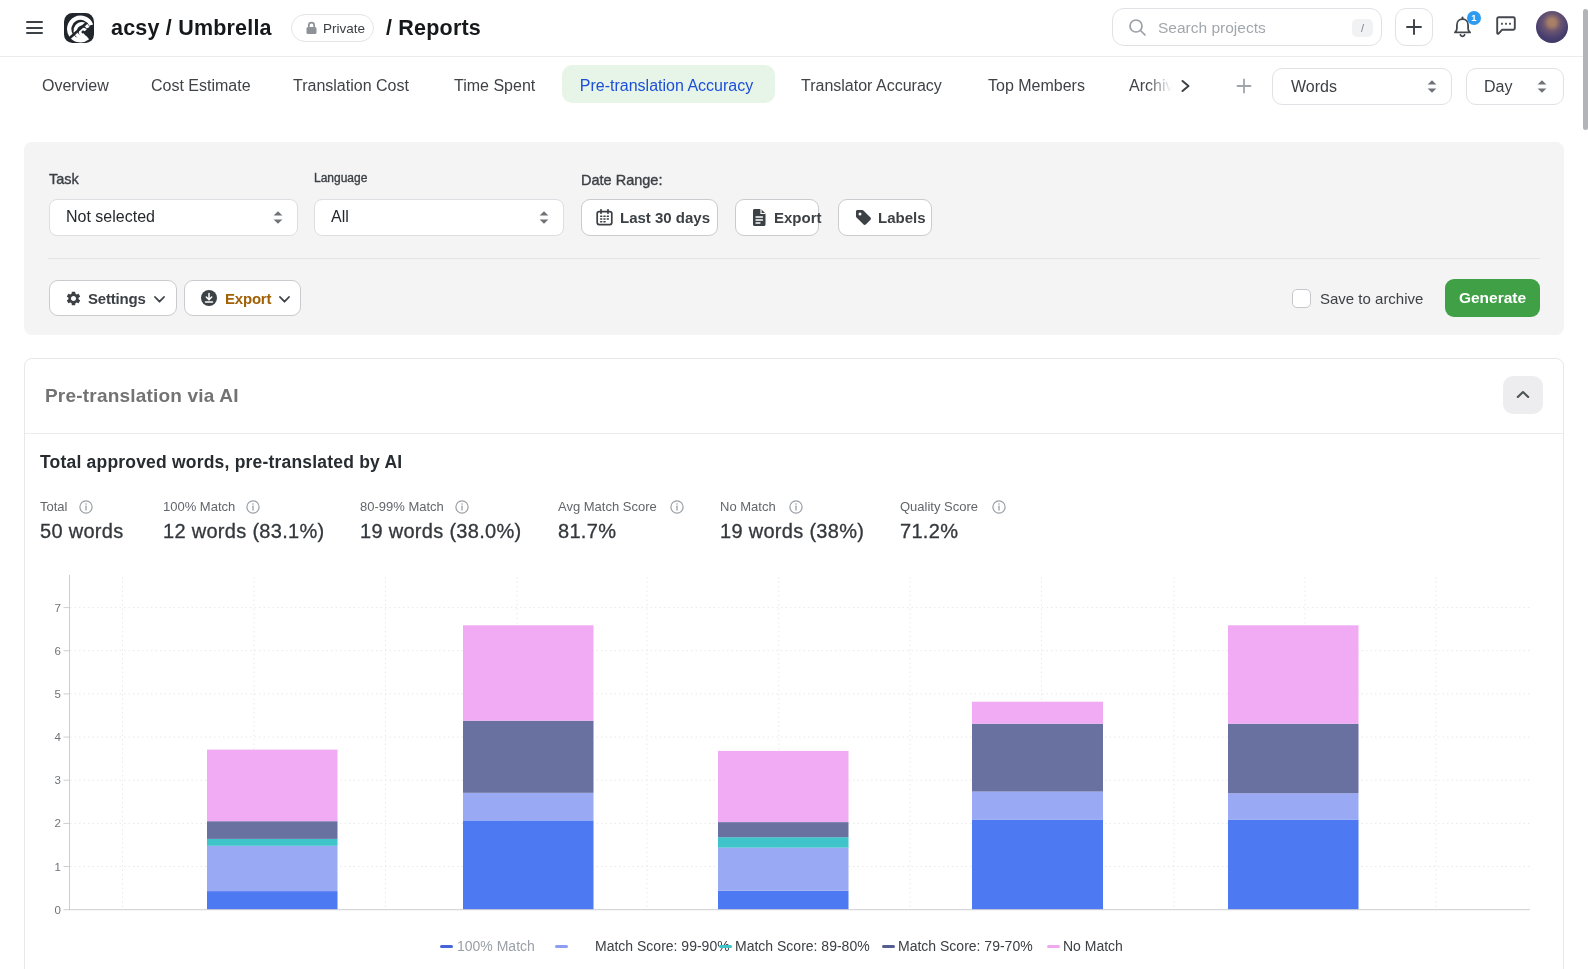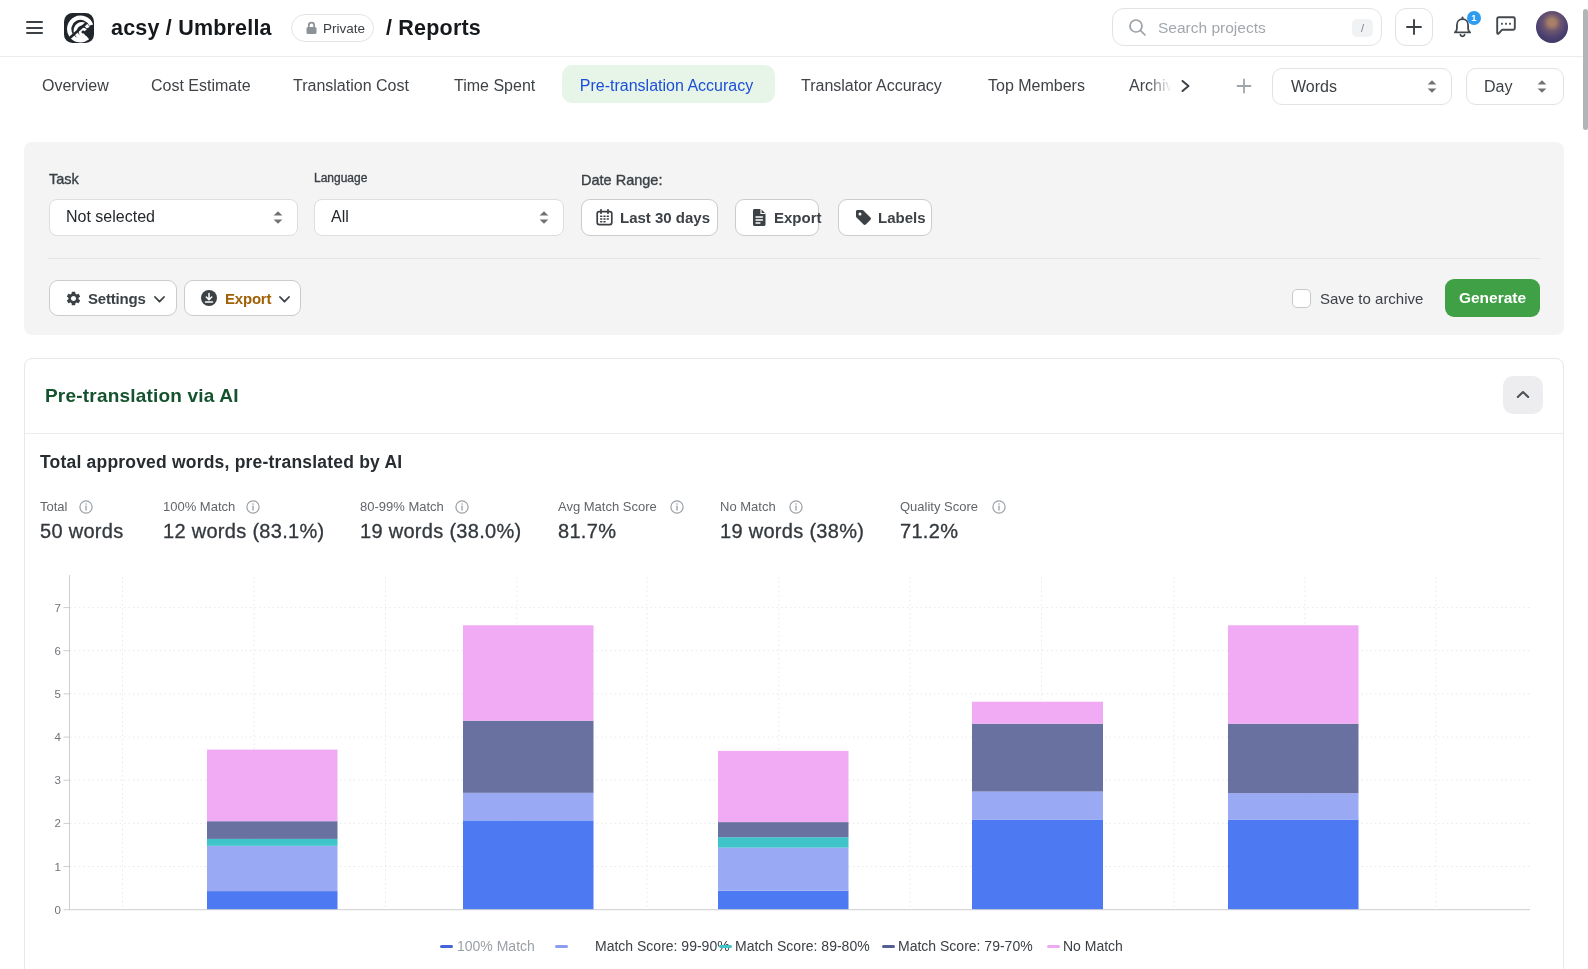--- a/index.html
+++ b/index.html
@@ -158,21 +158,21 @@
 <div class="abs" style="left:225px;top:290px;font-size:15px;font-weight:600;color:#a16207;letter-spacing:-0.2px;">Export</div>
 <svg class="abs" style="left:279px;top:296px;" width="11" height="7" viewBox="0 0 11 7">
   <path d="M1 1 L5.5 5.7 L10 1" fill="none" stroke="#3c4146" stroke-width="1.8" stroke-linecap="round" stroke-linejoin="round"></path>
 </svg>
 
 <div class="abs" style="left:1292px;top:289px;width:19px;height:19px;background:#fff;border:1px solid #c6c8cc;border-radius:5px;"></div>
 <div class="abs" style="left:1320px;top:290px;font-size:15px;color:#3c4146;">Save to archive</div>
 <div class="abs" style="left:1445px;top:279px;width:95px;height:38px;background:#40a046;border-radius:9px;color:#fff;font-size:15.5px;font-weight:700;text-align:center;line-height:38px;">Generate</div>
 
 <div class="abs" style="left:24px;top:358px;width:1540px;height:640px;background:#fff;border:1px solid #e7e8ea;border-radius:8px;"></div>
-<div class="abs" style="left:45px;top:385px;font-size:19px;font-weight:700;color:#14532d;letter-spacing:.2px;">Pre-translation via AI</div>
+<div class="abs" style="left:45px;top:385px;font-size:19px;font-weight:700;color:#737373;letter-spacing:.2px;">Pre-translation via AI</div>
 <div class="abs" style="left:1503px;top:376px;width:40px;height:38px;background:#ededef;border-radius:10px;"></div>
 <svg class="abs" style="left:1516px;top:390px;" width="14" height="9" viewBox="0 0 14 9">
   <path d="M1.8 7 L7 2 L12.2 7" fill="none" stroke="#4c5156" stroke-width="2.1" stroke-linecap="round" stroke-linejoin="round"></path>
 </svg>
 <div class="abs" style="left:25px;top:433px;width:1538px;height:1px;background:#ececee;"></div>
 
 <div class="abs" style="left:40px;top:452px;font-size:17.5px;font-weight:700;color:#272c31;letter-spacing:.2px;">Total approved words, pre-translated by AI</div>
 
 <div class="abs" style="left:40px;top:499px;font-size:13px;color:#62666b;">Total</div>
 <div class="abs" style="left:40px;top:520px;font-size:20px;letter-spacing:0.3px;color:#33383d;-webkit-text-stroke:0.3px #33383d;">50 words</div>

